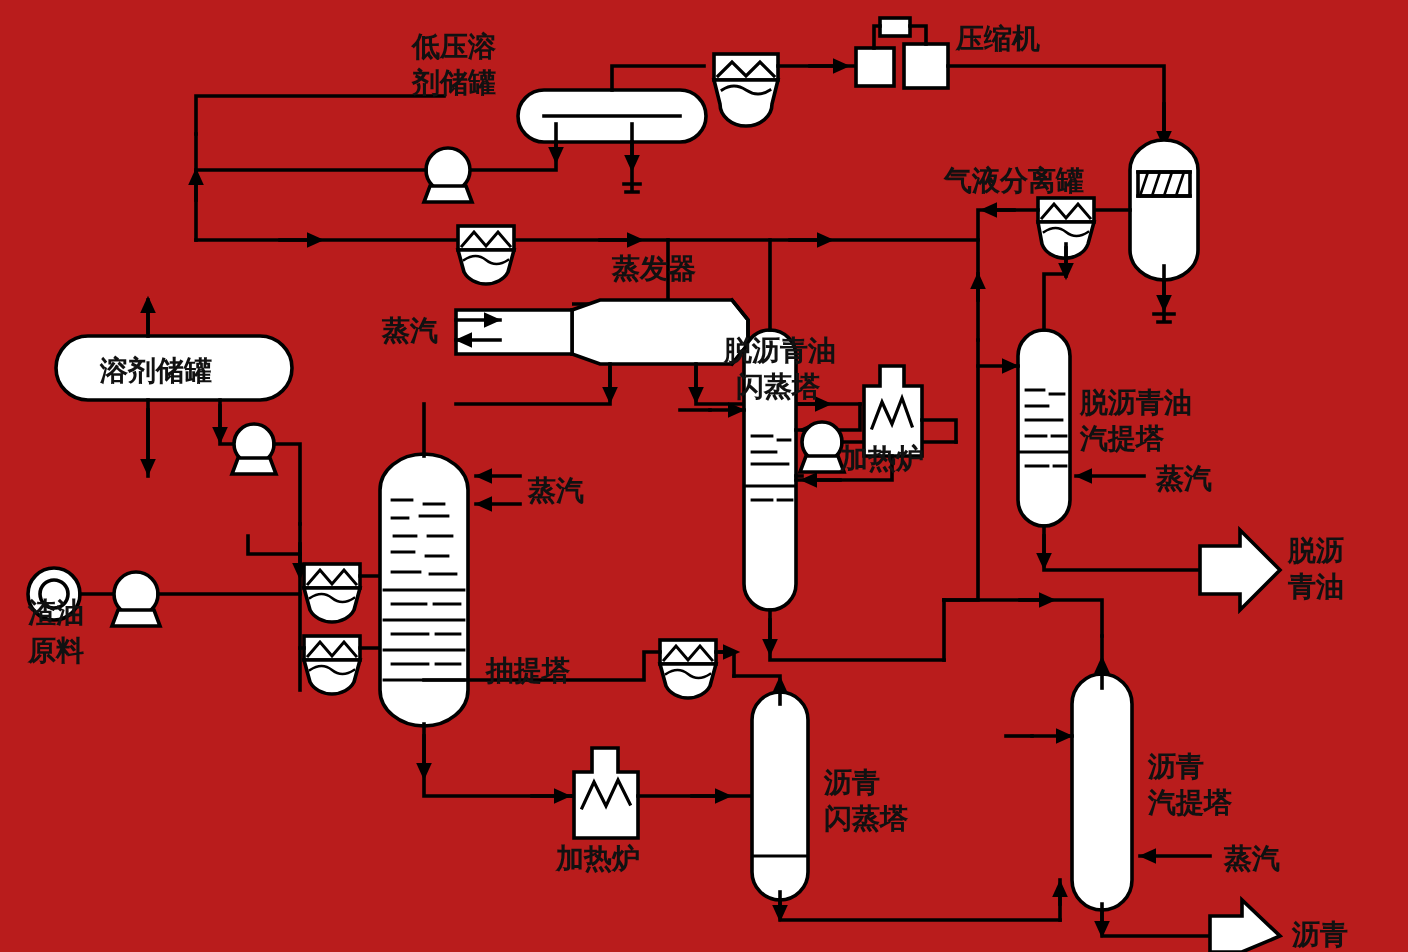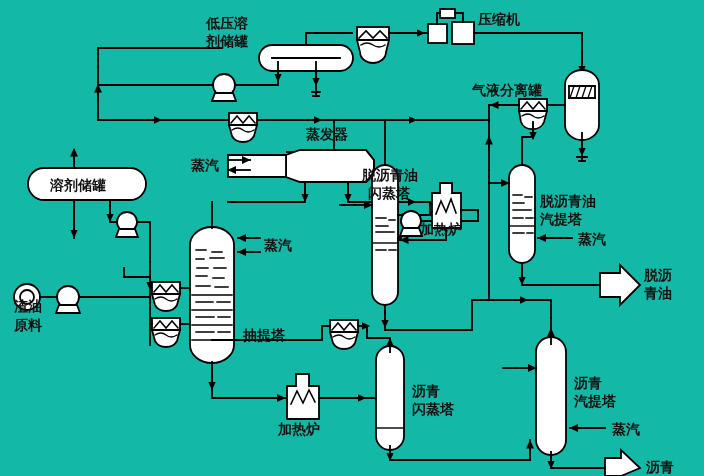--- a/index.html
+++ b/index.html
@@ -8,21 +8,21 @@
     padding: 0;
     background: #ffffff;
   }
   body {
     font-family: "DejaVu Sans", "Liberation Sans", sans-serif;
   }
   #diagram-root {
     position: relative;
     width: 704px;
     height: 476px;
-    background: #14b8a6;
+    background: #b91c1c;
     overflow: hidden;
   }
   #pfd-svg {
     display: block;
     width: 704px;
     height: 476px;
   }
   .lbl {
     font-family: "DejaVu Sans", "Liberation Sans", sans-serif;
     font-weight: bold;

